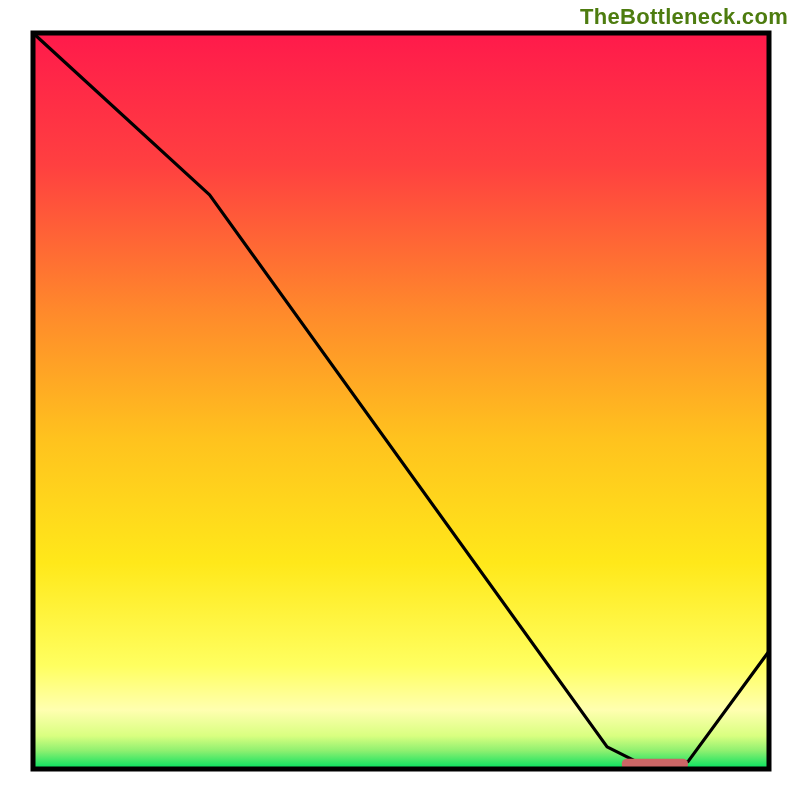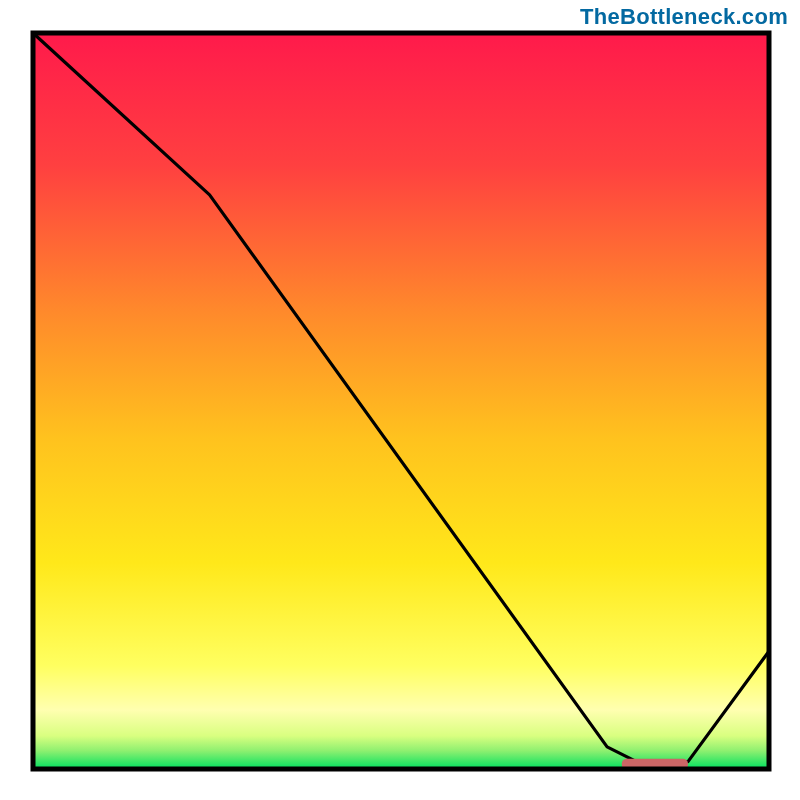--- a/index.html
+++ b/index.html
@@ -15,21 +15,21 @@
     position: relative;
     width: 800px;
     height: 800px;
   }
   .watermark {
     position: absolute;
     top: 4px;
     right: 12px;
     font-size: 22px;
     font-weight: 600;
-    color: #0369a1;
+    color: #4d7c0f;
     letter-spacing: 0.3px;
     z-index: 20;
   }
   svg.plot {
     position: absolute;
     left: 0;
     top: 0;
     width: 800px;
     height: 800px;
   }

